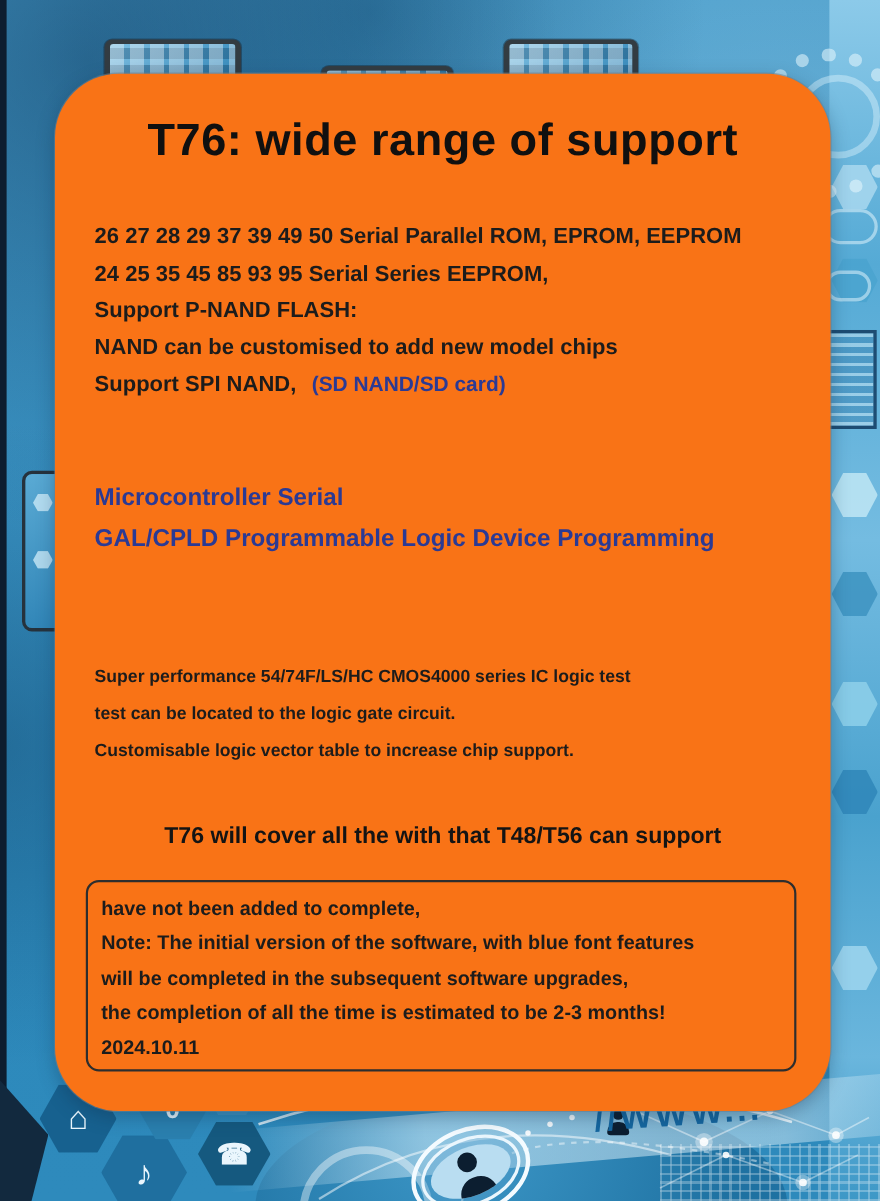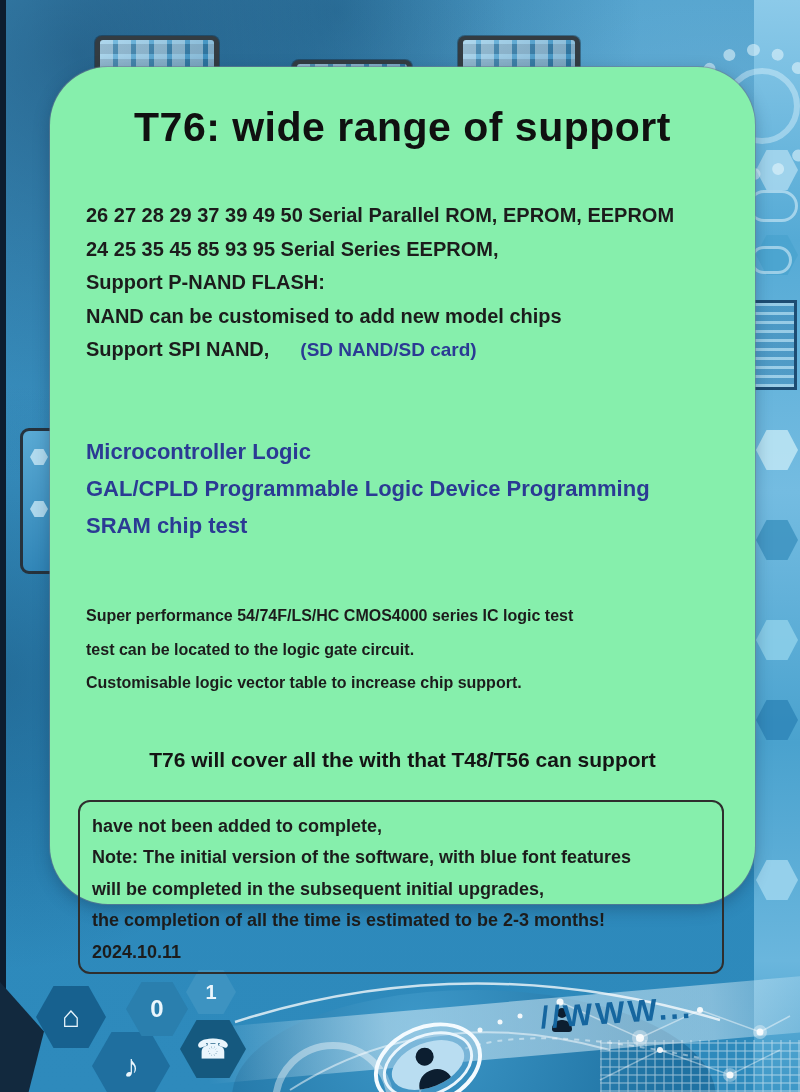--- a/index.html
+++ b/index.html
@@ -61,26 +61,26 @@
   .pm-body{position:absolute;left:50%;bottom:0;transform:translateX(-50%);width:20px;height:12px;border-radius:9px 9px 3px 3px;background:#0c1e30;}
   .www{position:absolute;left:540px;top:995px;z-index:4;color:#15669f;font-size:31px;letter-spacing:3px;transform:rotate(-4deg);}
   .wedge{position:absolute;left:0;top:982px;width:44px;height:110px;background:#12293e;z-index:2;clip-path:polygon(0 0,100% 45%,65% 100%,0 100%);}
   .grid-patch{position:absolute;left:600px;top:1040px;width:200px;height:52px;z-index:2;opacity:.55;
     background:
       repeating-linear-gradient(90deg, rgba(255,255,255,.5) 0 2px, transparent 2px 9px),
       repeating-linear-gradient(0deg, rgba(255,255,255,.5) 0 2px, transparent 2px 8px);}
   .ring-bl{left:272px;top:1042px;width:108px;height:108px;border:7px solid rgba(255,255,255,.4);z-index:2;}
   
   .card{
-    position:absolute;left:50px;top:67px;width:705px;height:837px;background:#86efac;border-radius:58px;z-index:5;
+    position:absolute;left:50px;top:67px;width:705px;height:943px;background:#f97316;border-radius:58px;z-index:5;
     box-shadow:0 0 0 1px rgba(110,128,142,.55), 0 5px 16px rgba(15,45,75,.35);
   }
   .card .title{position:absolute;top:36px;left:0;right:0;text-align:center;font-size:41px;line-height:48px;color:#101010;letter-spacing:.5px;}
   .p1{position:absolute;top:132px;left:36px;right:14px;font-size:20px;line-height:33.5px;color:#1c1c1c;white-space:nowrap;}
-  .p1 .sub-blue{color:#2b3a94;font-size:19px;margin-left:31px;}
+  .p1 .sub-blue{color:#2b3a94;font-size:19px;margin-left:14px;}
   .p1 .indent{padding-left:5px;}
   .blue-sec{position:absolute;top:366px;left:36px;right:14px;font-size:22px;line-height:37px;color:#2b3a94;white-space:nowrap;}
   .logic-sec{position:absolute;top:532px;left:36px;right:14px;font-size:16px;line-height:33.5px;color:#1c1c1c;white-space:nowrap;}
   .coverage{position:absolute;top:681px;left:0;right:0;text-align:center;font-size:21px;color:#141414;white-space:nowrap;}
   .note-box{
     position:absolute;top:733px;left:28px;width:646px;height:174px;box-sizing:border-box;
     border:2px solid #2e2e2e;border-radius:12px;padding:9px 12px;
     font-size:18px;line-height:31.4px;color:#1c1c1c;white-space:nowrap;overflow:hidden;
   }
 </style>
@@ -189,34 +189,33 @@
 
   <div class="p1">
     <div>26 27 28 29 37 39 49 50 Serial Parallel ROM, EPROM, EEPROM</div>
     <div>24 25 35 45 85 93 95 Serial Series EEPROM,</div>
     <div>Support P-NAND FLASH:</div>
     <div>NAND can be customised to add new model chips</div>
     <div><span>Support SPI NAND,</span><span class="sub-blue">(SD NAND/SD card)</span></div>
   </div>
 
   <div class="blue-sec">
-    <div>Microcontroller Logic</div>
+    <div>Microcontroller Serial</div>
     <div>GAL/CPLD Programmable Logic Device Programming</div>
-    <div>SRAM chip test</div>
   </div>
 
   <div class="logic-sec">
     <div>Super performance 54/74F/LS/HC CMOS4000 series IC logic test</div>
     <div>test can be located to the logic gate circuit.</div>
     <div>Customisable logic vector table to increase chip support.</div>
   </div>
 
   <div class="coverage">T76 will cover all the with that T48/T56 can support</div>
 
   <div class="note-box">
     <div>have not been added to complete,</div>
     <div>Note: The initial version of the software, with blue font features</div>
-    <div>will be completed in the subsequent initial upgrades,</div>
+    <div>will be completed in the subsequent software upgrades,</div>
     <div>the completion of all the time is estimated to be 2-3 months!</div>
     <div>2024.10.11</div>
   </div>
 
 </div>
 
 </body></html>

